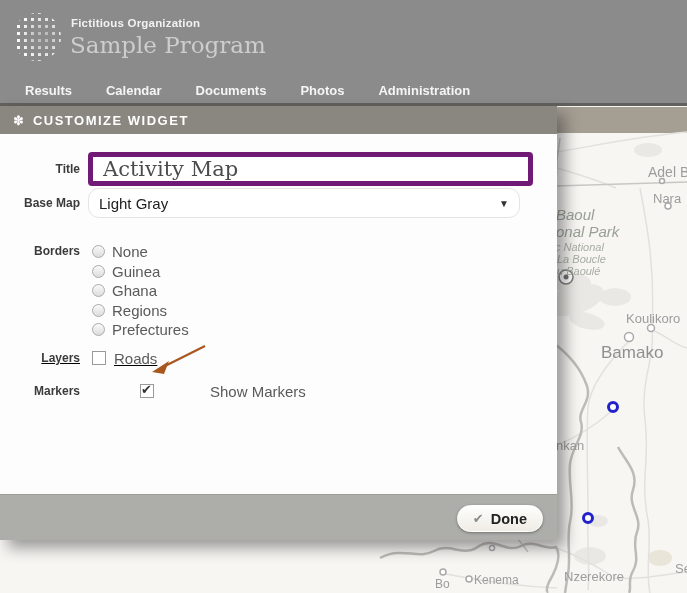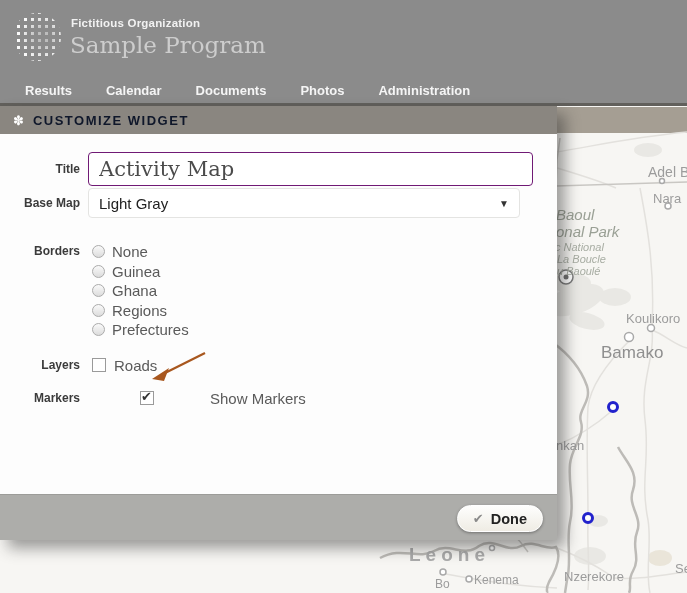--- a/index.html
+++ b/index.html
@@ -31,45 +31,45 @@
   .park-big { font-style:italic; font-size:15px; color:#9aa095; }
   .park-sm  { font-style:italic; font-size:11px; color:#a8ada3; }
   .city-big { font-size:17px; color:#8f8f8f; }
   .country  { font-size:19px; font-weight:bold; letter-spacing:5px; color:#ababab; }
 
   
   .dialog { position:absolute; left:0; top:106px; width:557px; height:434px; background:#fdfdfd; z-index:10;
             box-shadow:8px 8px 14px rgba(40,40,40,.45); }
   .dialog-header { height:28px; background:#8a8680; display:flex; align-items:center; padding-left:13px; }
   .gear { color:#fff; font-size:13px; margin-right:9px; }
-  .dialog-title { color:#0f172a; font-size:13px; font-weight:bold; letter-spacing:1.5px; }
+  .dialog-title { color:#ffffff; font-size:13px; font-weight:bold; letter-spacing:1.5px; }
 
   .row { display:flex; align-items:center; }
   .row-label { width:80px; margin-right:8px; text-align:right; font-size:12px; font-weight:bold; color:#3b3b3b; flex:none; }
   .row-title { margin-top:18px; }
-  .title-input { width:445px; height:34px; border:1px solid #701a75; border-radius:4px; padding:0 10px;
+  .title-input { width:445px; height:34px; border:5px solid #701a75; border-radius:4px; padding:0 10px;
                  font-family:"DejaVu Serif",serif; font-size:21px; color:#4b4b4b; background:#fff; outline:none; }
   .row-color { margin-top:27px; height:30px; }
   .swatches { display:flex; align-items:center; gap:7px; margin-left:2px; }
   .swatch { width:22px; height:22px; }
   .swatch-wrap-selected { border:2px solid #9f9f9f; background:#fff; padding:2px; line-height:0; }
   .swatch-wrap-selected .swatch { display:block; }
   .row-basemap { margin-top:2px; }
-  .select { width:432px; height:30px; border:1px solid #e4e4e2; border-radius:4px; background:#fff;
+  .select { width:432px; height:30px; border:1px solid #e4e4e2; border-radius:11px; background:#fff;
             display:flex; align-items:center; justify-content:space-between; padding:0 10px; cursor:pointer; }
   .select-value { font-size:15px; color:#222; }
   .select-arrow { font-size:10px; color:#333; }
   .row-borders { margin-top:24px; align-items:flex-start; }
   .row-borders .row-label { padding-top:2px; }
   .radio-list { display:flex; flex-direction:column; margin-left:4px;justify-content:flex-end; }
   .radio-item { display:flex; align-items:center; height:19.5px; cursor:pointer; }
   .radio { width:13px; height:13px; border-radius:50%; border:1px solid #ababab;
            background:linear-gradient(#fafafa,#dcdcdc); margin-right:7px; flex:none; }
   .opt-label { font-size:15px; color:#5a5a5a; }
-  .row-layers { margin-top:17px; position:relative; }
+  .row-layers { margin-top:10px; position:relative;text-decoration:underline; }
   .row-markers { margin-top:16px;gap:48px; }
   .checkbox { width:14px; height:14px; border:1px solid #9a9a9a; background:#fff; margin:0 8px 0 4px;
               position:relative; flex:none; cursor:pointer; }
   .checkbox .tick { display:none; position:absolute; left:0px; top:-3px; font-size:13px; color:#333; }
   .checkbox.checked .tick { display:block; }
   .annot-arrow { position:absolute; left:143px; top:-12px; width:70px; height:42px; pointer-events:none; }
 
   .dialog-footer { position:absolute; left:0; bottom:0; width:557px; height:46px; background:#adadaa; border-top:1px solid #9c9c99; }
   .done-btn { position:absolute; right:14px; top:10px; height:27px; padding:0 15px; border-radius:14px;
               background:linear-gradient(#fefefd,#efece4); border:1px solid #fff;
@@ -147,21 +147,20 @@
   <span class="mlab m14" style="left:648px; top:164px;">Adel Ba</span>
   <span class="mlab m13" style="left:653px; top:191px;">Nara</span>
   <span class="mlab park-big" style="left:556px; top:206px;">Baoul</span>
   <span class="mlab park-big" style="left:556px; top:223px;">onal Park</span>
   <span class="mlab park-sm" style="left:555px; top:241px;">c National</span>
   <span class="mlab park-sm" style="left:557px; top:253px;">La Boucle</span>
   <span class="mlab park-sm" style="left:557px; top:265px;">u Baoulé</span>
   <span class="mlab m13" style="left:626px; top:311px;">Koulikoro</span>
   <span class="mlab city-big" style="left:601px; top:343px;">Bamako</span>
   <span class="mlab m13" style="left:556px; top:438px;">nkan</span>
-  <span class="mlab country" style="left:409px; top:544px;">Leone</span>
   <span class="mlab m12" style="left:435px; top:577px;">Bo</span>
   <span class="mlab m12" style="left:474px; top:573px;">Kenema</span>
   <span class="mlab m13" style="left:564px; top:569px;">Nzerekore</span>
   <span class="mlab m13" style="left:675px; top:561px;">Se</span>
 
   <div class="app-header">
     <div class="logo"></div>
     <div class="org-name">Fictitious Organization</div>
     <div class="program-name">Sample Program</div>
   </div>

